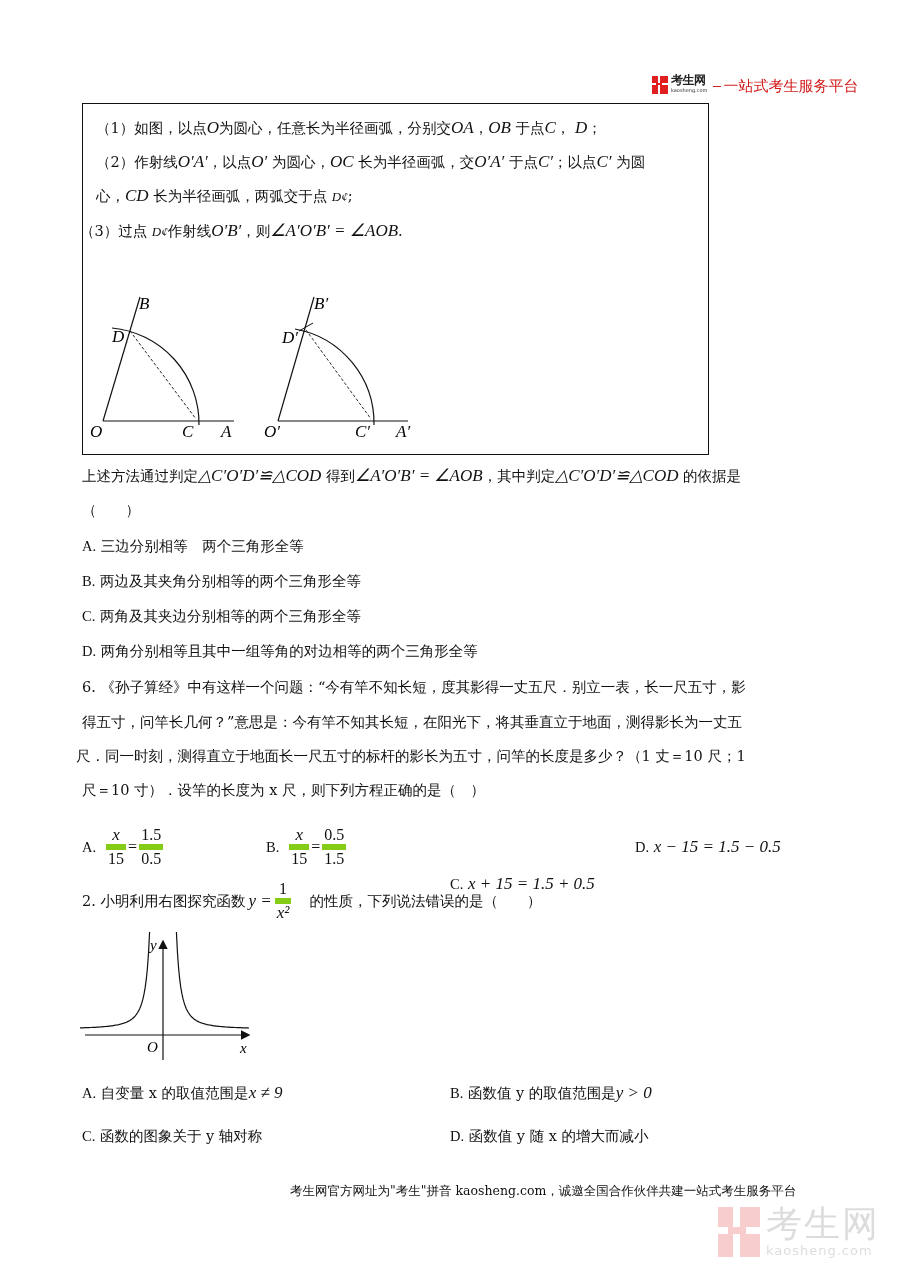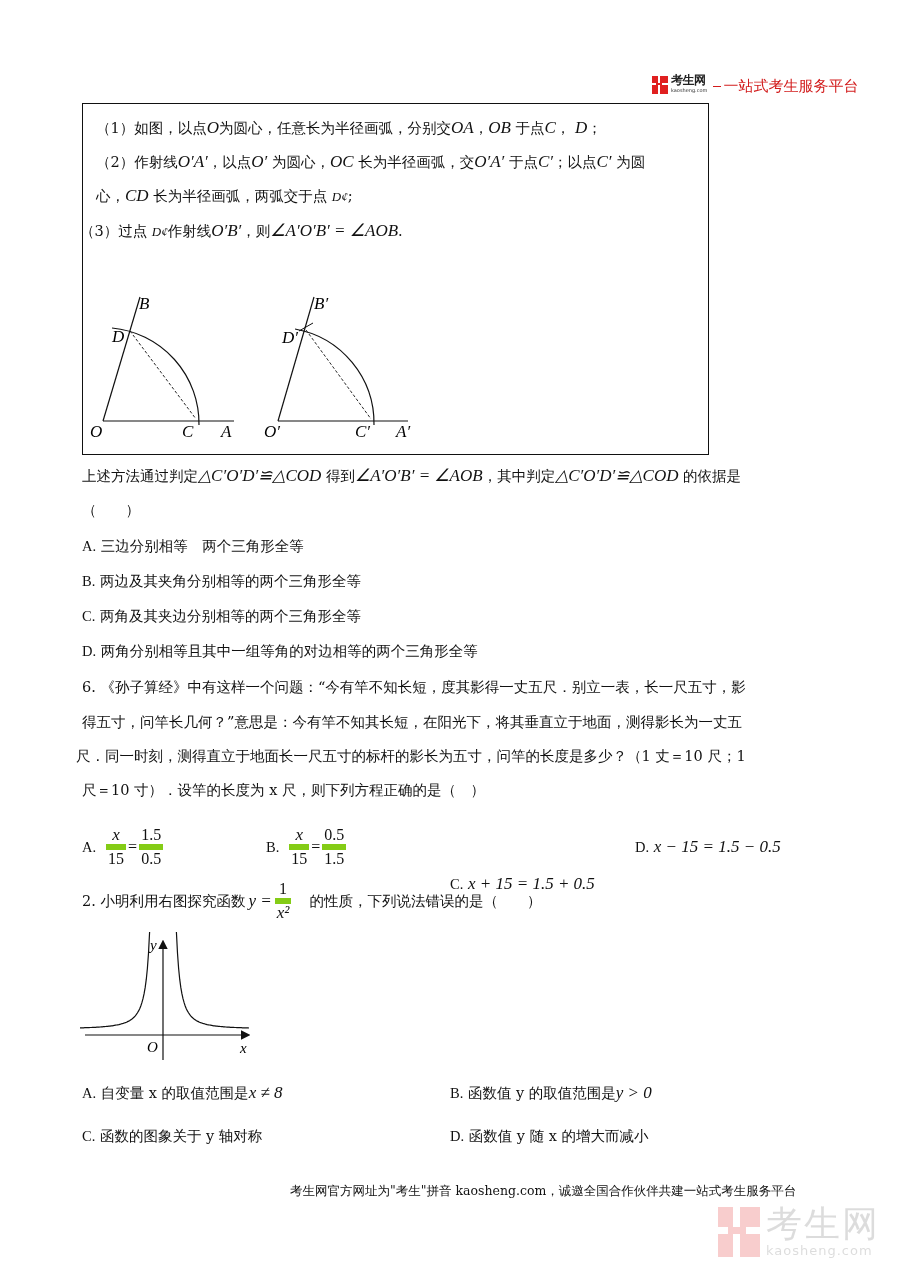--- a/index.html
+++ b/index.html
@@ -165,21 +165,21 @@
   </defs>
   <line x1="5" y1="103" x2="168" y2="103" stroke="#111" stroke-width="1.2" marker-end="url(#arr)"></line>
   <line x1="83" y1="128" x2="83" y2="10" stroke="#111" stroke-width="1.2" marker-end="url(#arr)"></line>
   <path id="curve-right" d="M96.4,0.0 L97.5,21.3 L98.6,36.2 L99.7,47.2 L100.8,55.4 L101.9,61.7 L103.0,66.7 L104.1,70.7 L105.2,74.0 L106.3,76.7 L107.4,78.9 L108.5,80.8 L109.6,82.4 L110.7,83.8 L111.8,85.0 L112.9,86.0 L114.0,86.9 L115.1,87.7 L116.2,88.5 L117.3,89.1 L118.4,89.6 L119.5,90.2 L120.6,90.6 L121.7,91.0 L122.8,91.4 L123.9,91.7 L125.0,92.0 L126.1,92.3 L127.2,92.6 L128.3,92.8 L129.4,93.0 L130.5,93.2 L131.6,93.4 L132.7,93.6 L133.8,93.8 L134.9,93.9 L136.0,94.1 L137.1,94.2 L138.2,94.3 L139.3,94.4 L140.4,94.5 L141.5,94.6 L142.6,94.7 L143.7,94.8 L144.8,94.9 L145.9,95.0 L147.0,95.1 L148.1,95.1 L149.2,95.2 L150.3,95.3 L151.4,95.3 L152.5,95.4 L153.6,95.4 L154.7,95.5 L155.8,95.5 L156.9,95.6 L158.0,95.6 L159.1,95.7 L160.2,95.7 L161.3,95.7 L162.4,95.8 L163.5,95.8 L164.6,95.8 L165.7,95.9 L166.8,95.9 L167.9,95.9 L169.0,96.0" fill="none" stroke="#111" stroke-width="1.2"></path>
   <path id="curve-left" d="M69.6,0.0 L68.5,21.3 L67.4,36.2 L66.3,47.2 L65.2,55.4 L64.1,61.7 L63.0,66.7 L61.9,70.7 L60.8,74.0 L59.7,76.7 L58.6,78.9 L57.5,80.8 L56.4,82.4 L55.3,83.8 L54.2,85.0 L53.1,86.0 L52.0,86.9 L50.9,87.7 L49.8,88.5 L48.7,89.1 L47.6,89.6 L46.5,90.2 L45.4,90.6 L44.3,91.0 L43.2,91.4 L42.1,91.7 L41.0,92.0 L39.9,92.3 L38.8,92.6 L37.7,92.8 L36.6,93.0 L35.5,93.2 L34.4,93.4 L33.3,93.6 L32.2,93.8 L31.1,93.9 L30.0,94.1 L28.9,94.2 L27.8,94.3 L26.7,94.4 L25.6,94.5 L24.5,94.6 L23.4,94.7 L22.3,94.8 L21.2,94.9 L20.1,95.0 L19.0,95.1 L17.9,95.1 L16.8,95.2 L15.7,95.3 L14.6,95.3 L13.5,95.4 L12.4,95.4 L11.3,95.5 L10.2,95.5 L9.1,95.6 L8.0,95.6 L6.9,95.7 L5.8,95.7 L4.7,95.7 L3.6,95.8 L2.5,95.8 L1.4,95.8 L0.3,95.9 L-0.8,95.9 L-1.9,95.9 L-3.0,96.0" fill="none" stroke="#111" stroke-width="1.2"></path>
   <text x="70" y="18" class="it" style="font-size:15px">y</text>
   <text x="160" y="121" class="it" style="font-size:15px">x</text>
   <text x="67" y="120" class="it" style="font-size:15px">O</text>
 </svg>
 
-<div class="line" style="left:82px;top:1083px;"><span class="serif">A.</span> <span>自变量 x 的取值范围是</span><span class="it">x ≠ 8</span></div>
+<div class="line" style="left:82px;top:1083px;"><span class="serif">A.</span> <span>自变量 x 的取值范围是</span><span class="it">x ≠ 9</span></div>
 <div class="line" style="left:450px;top:1083px;"><span class="serif">B.</span> <span>函数值 y 的取值范围是</span><span class="it">y &gt; 0</span></div>
 <div class="line" style="left:82px;top:1126px;"><span class="serif">C.</span> <span>函数的图象关于 y 轴对称</span></div>
 <div class="line" style="left:450px;top:1126px;"><span class="serif">D.</span> <span>函数值 y 随 x 的增大而减小</span></div>
 
 <div class="footer">考生网官方网址为"考生"拼音 kaosheng.com，诚邀全国合作伙伴共建一站式考生服务平台</div>
 
 <div class="wm">
   <div class="wm-mark">
     <i style="left:0;top:0;width:15px;height:20px;"></i>
     <i style="left:0;top:27px;width:15px;height:23px;"></i>

